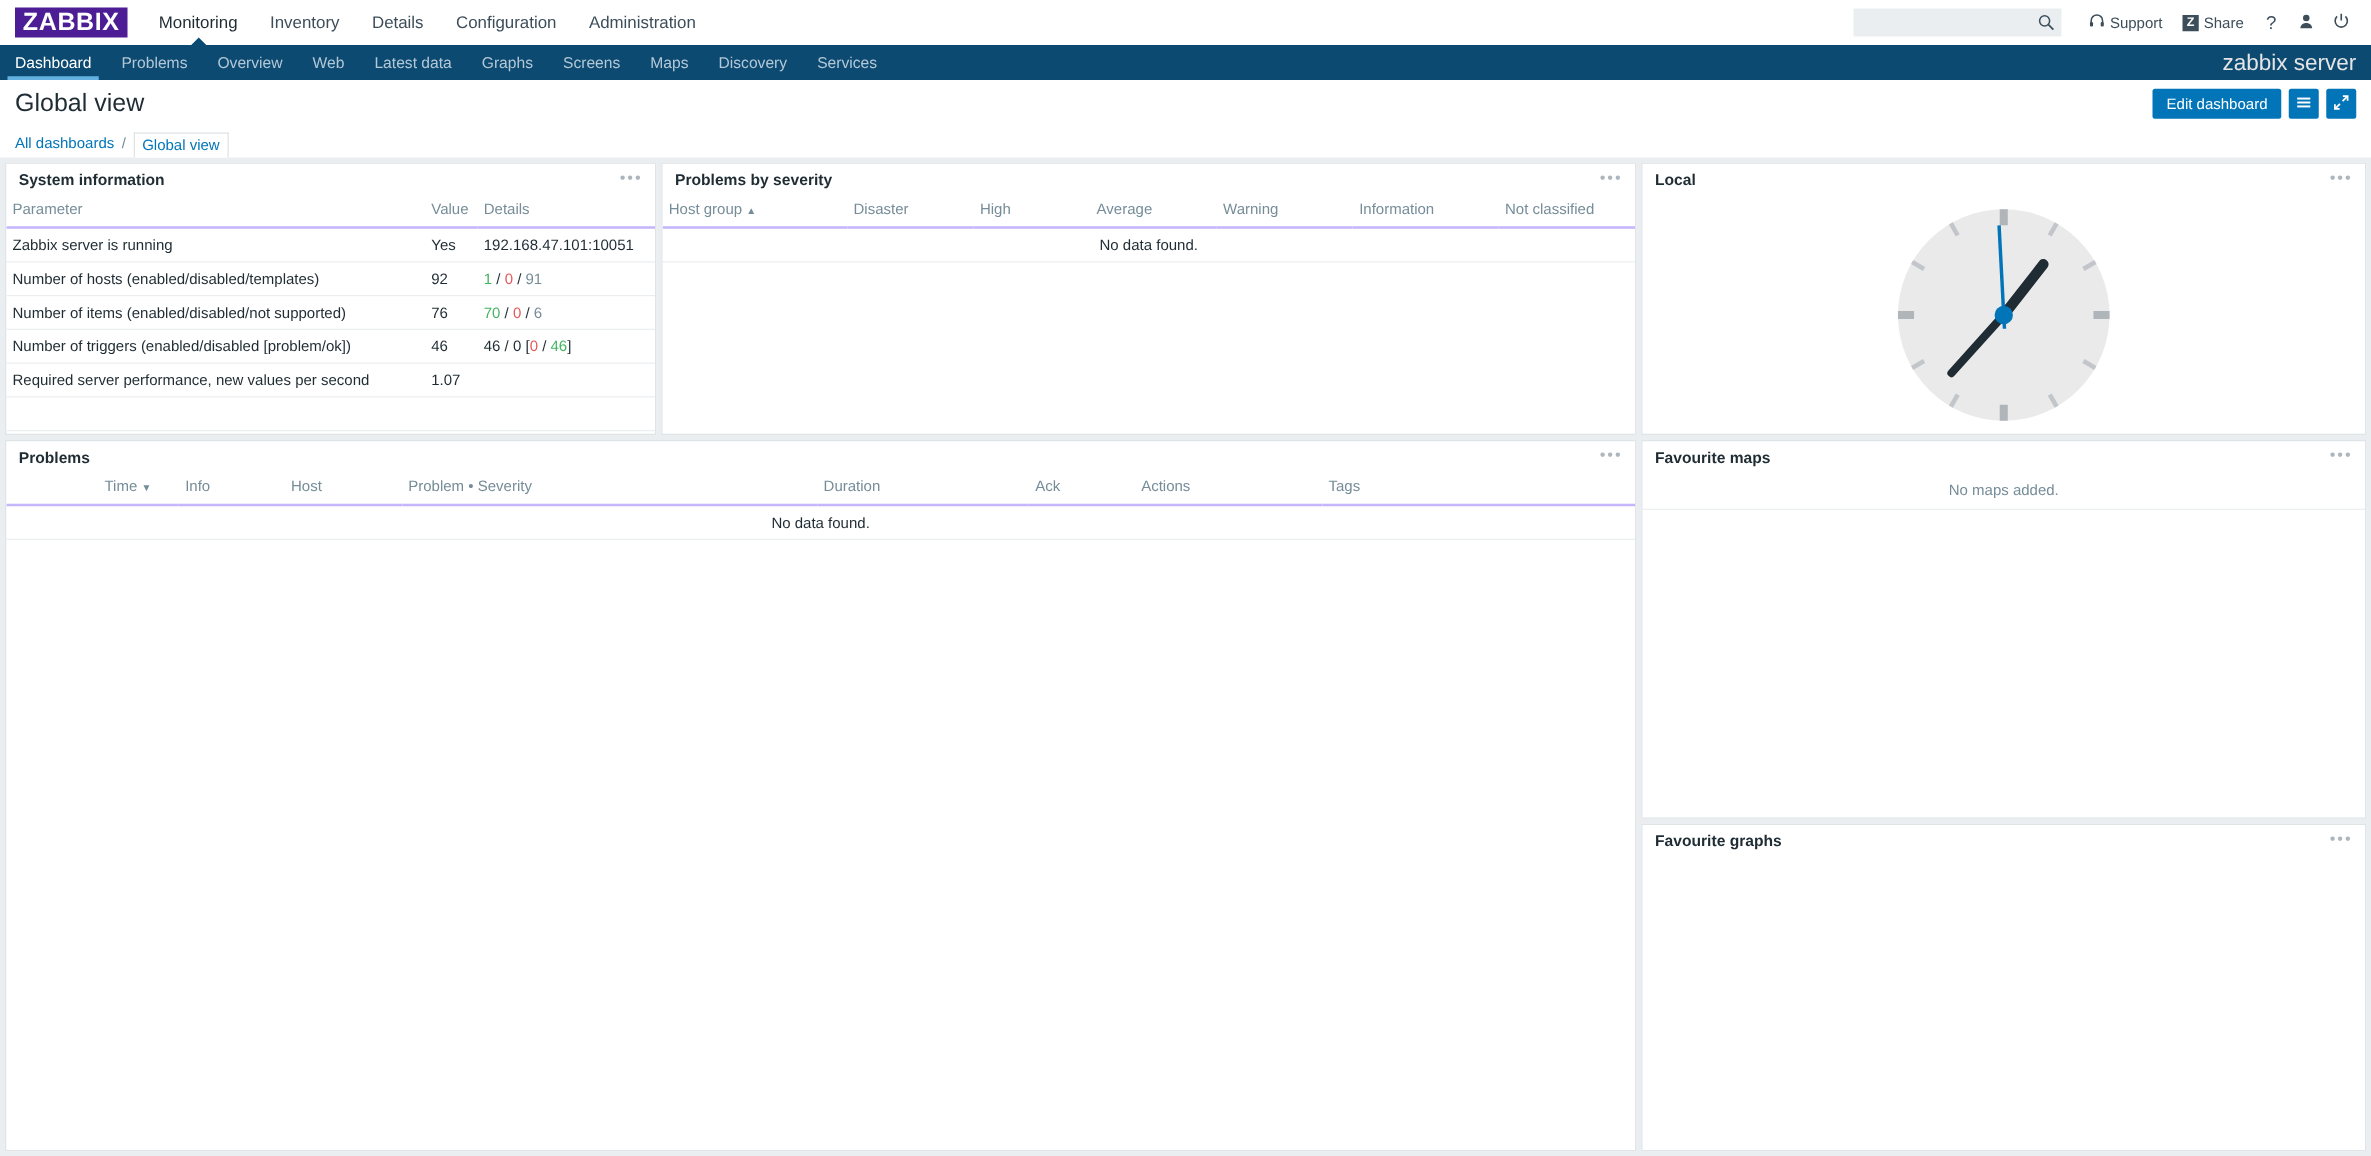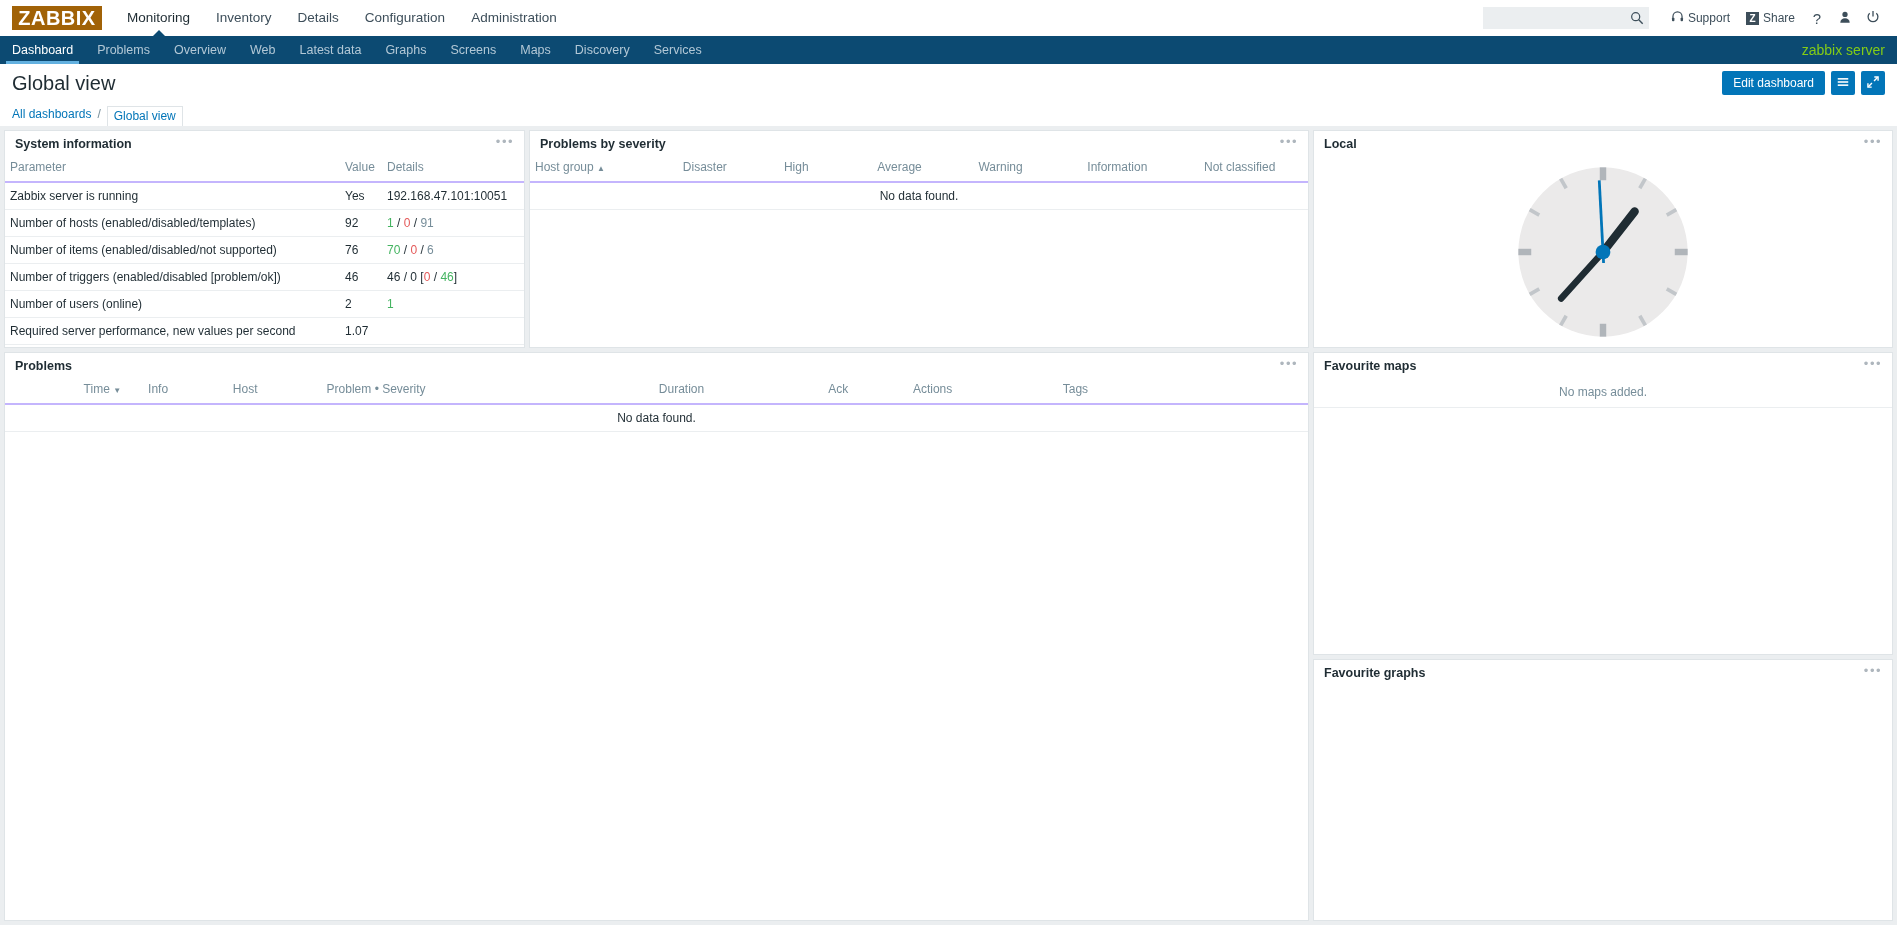--- a/index.html
+++ b/index.html
@@ -19,21 +19,21 @@
     height: 36px;
     background: #ffffff;
     display: flex;
     align-items: center;
     padding: 0 10px 0 0;
     position: relative;
   }
   .logo {
     width: 90px; height: 24px;
     margin: 0 12px 0 12px;
-    background: #a16207;
+    background: #4c1d95;
     color: #ffffff;
     font-weight: bold;
     font-size: 20px;
     letter-spacing: 0.5px;
     display: flex; align-items: center; justify-content: center;
     font-family: "Liberation Sans", sans-serif;
   }
   .mainnav { display: flex; align-items: center; height: 36px; }
   .mainnav-item {
     padding: 0 13px;
@@ -114,22 +114,22 @@
   .subnav-item.selected { color: #ffffff; }
   .subnav-item.selected::after {
     content: "";
     position: absolute;
     left: 6px; right: 6px; bottom: 0;
     height: 3px; background: #63b1e0;
   }
   .subnav-user {
     margin-left: auto;
     line-height: 28px;
-    font-size: 14px;
-    color: #84cc16;
+    font-size: 18px;
+    color: #e5e5e5;
     padding-right: 12px;
     white-space: nowrap;
   }
 
   
   .page-head {
     height: 38px;
     display: flex; align-items: center;
     padding: 0 12px 0 12px;
     background: #ffffff;
@@ -416,25 +416,20 @@
                   <td>Number of items (enabled/disabled/not supported)</td>
                   <td>76</td>
                   <td><span class="green-d">70</span><span> / </span><span class="red">0</span><span> / </span><span class="grey">6</span></td>
                 </tr>
                 <tr>
                   <td>Number of triggers (enabled/disabled [problem/ok])</td>
                   <td>46</td>
                   <td><span>46 / 0 [</span><span class="red">0</span><span> / </span><span class="green-d">46</span><span>]</span></td>
                 </tr>
                 <tr>
-                  <td>Number of users (online)</td>
-                  <td>2</td>
-                  <td><span class="green-d">1</span></td>
-                </tr>
-                <tr>
                   <td>Required server performance, new values per second</td>
                   <td>1.07</td>
                   <td></td>
                 </tr>
                 <tr>
                   <td>&nbsp;</td>
                   <td>&nbsp;</td>
                   <td>&nbsp;</td>
                 </tr>
               </tbody>

